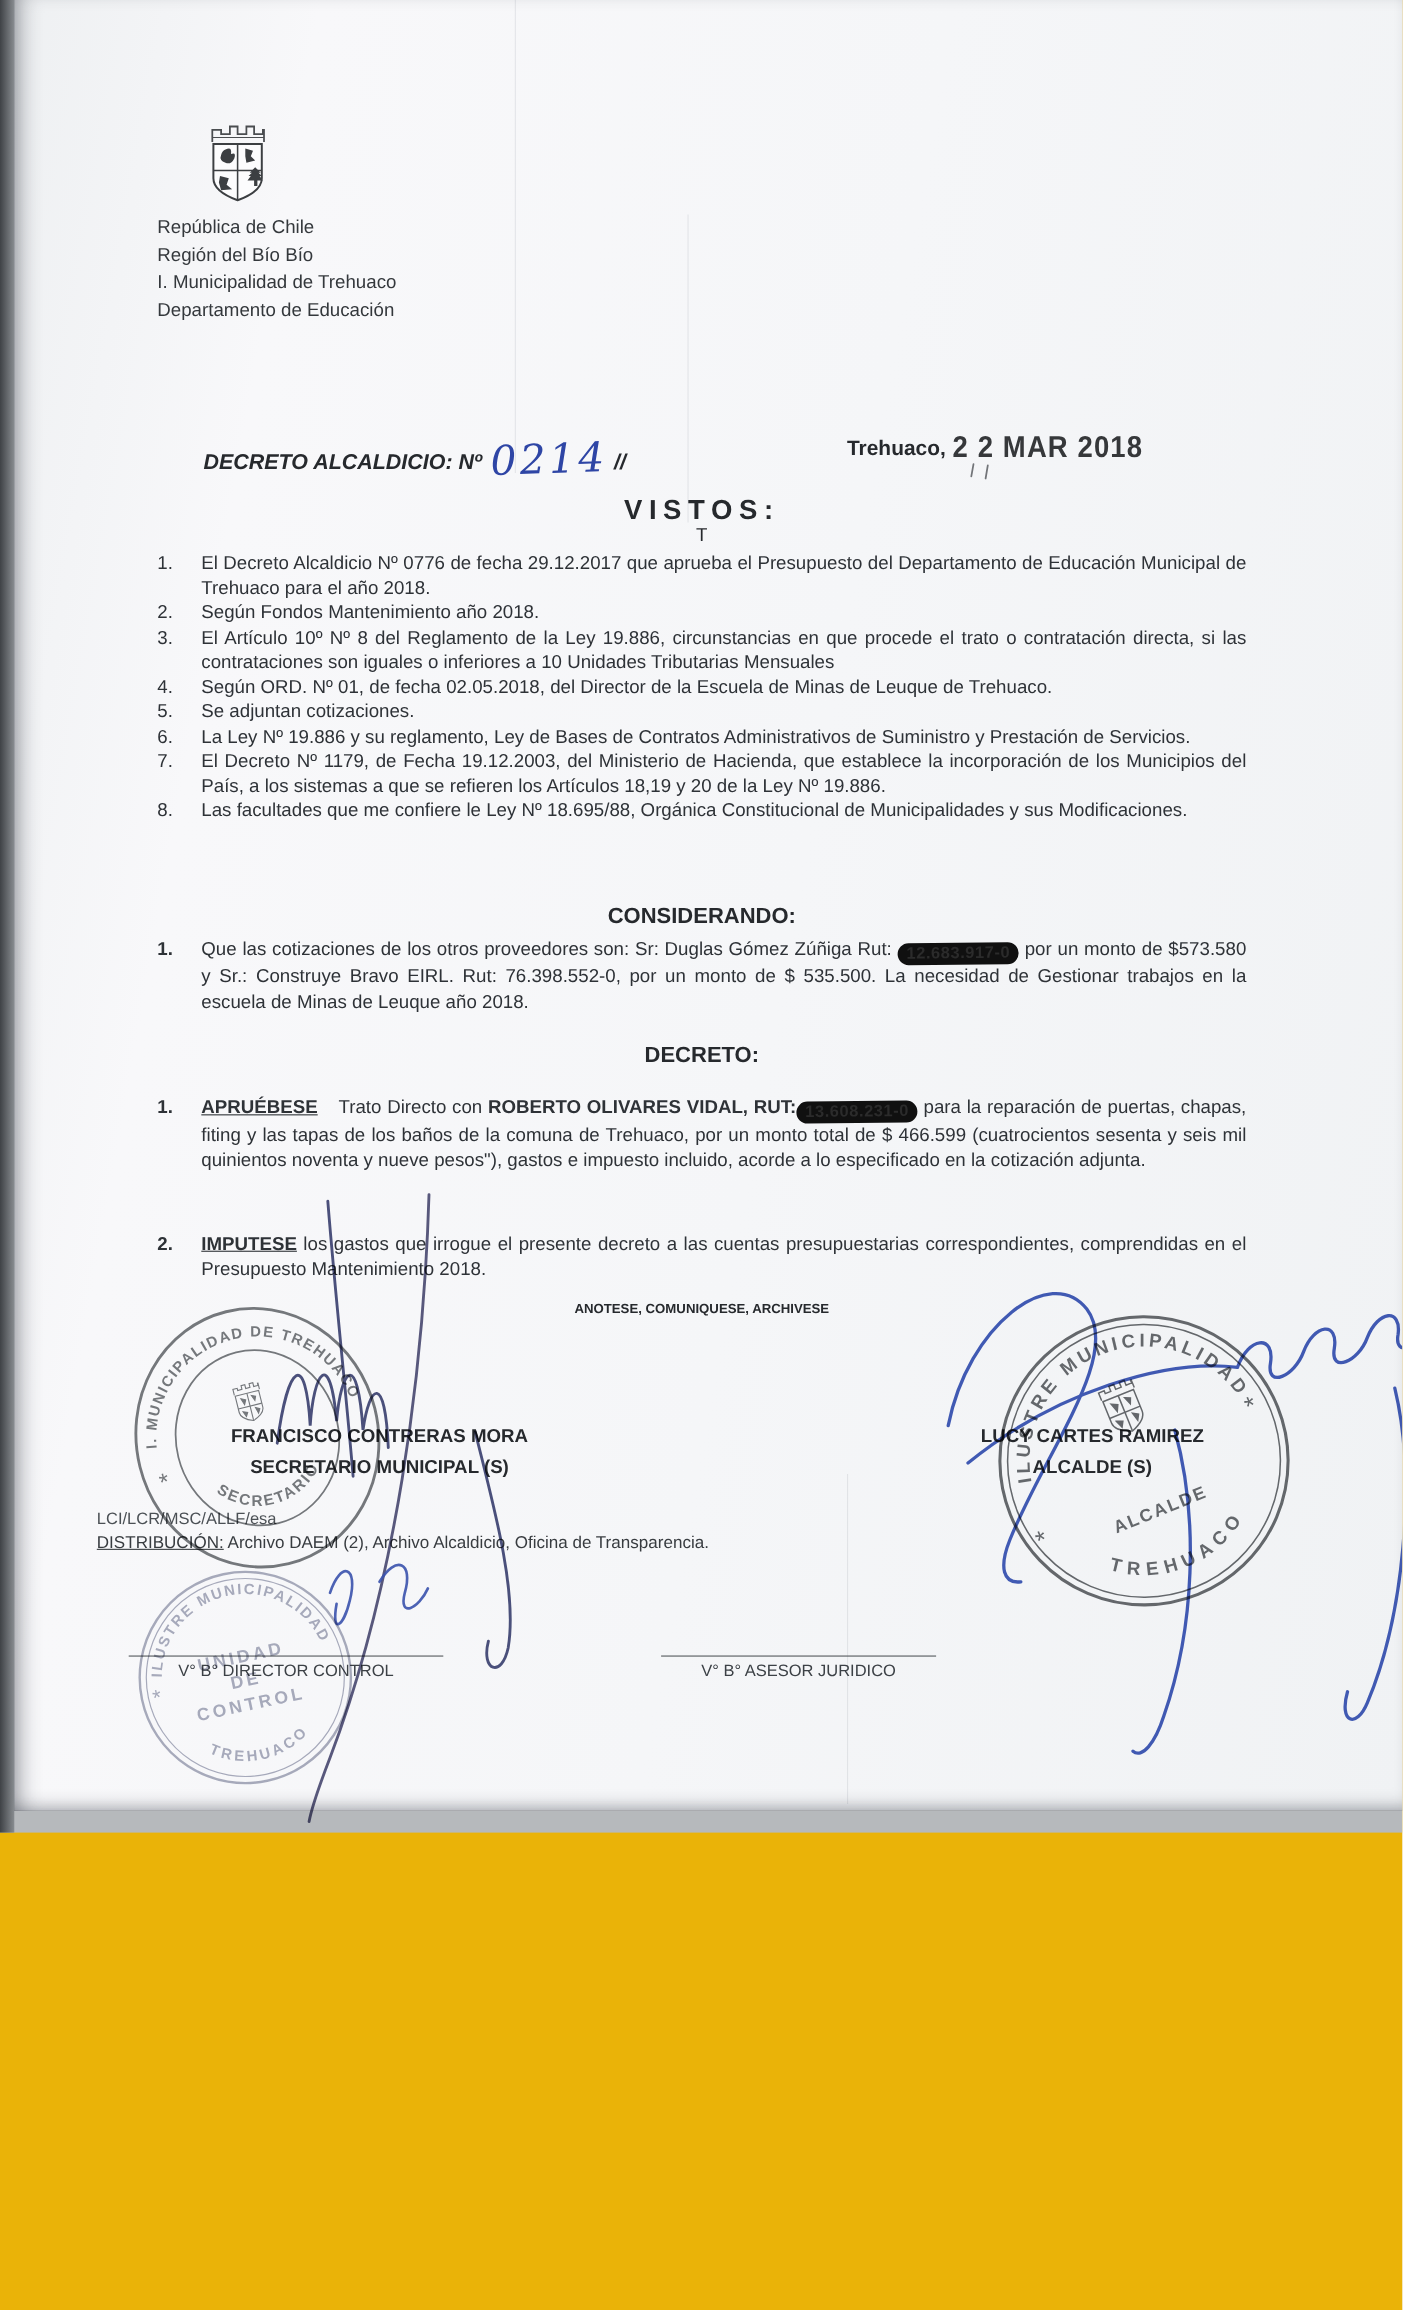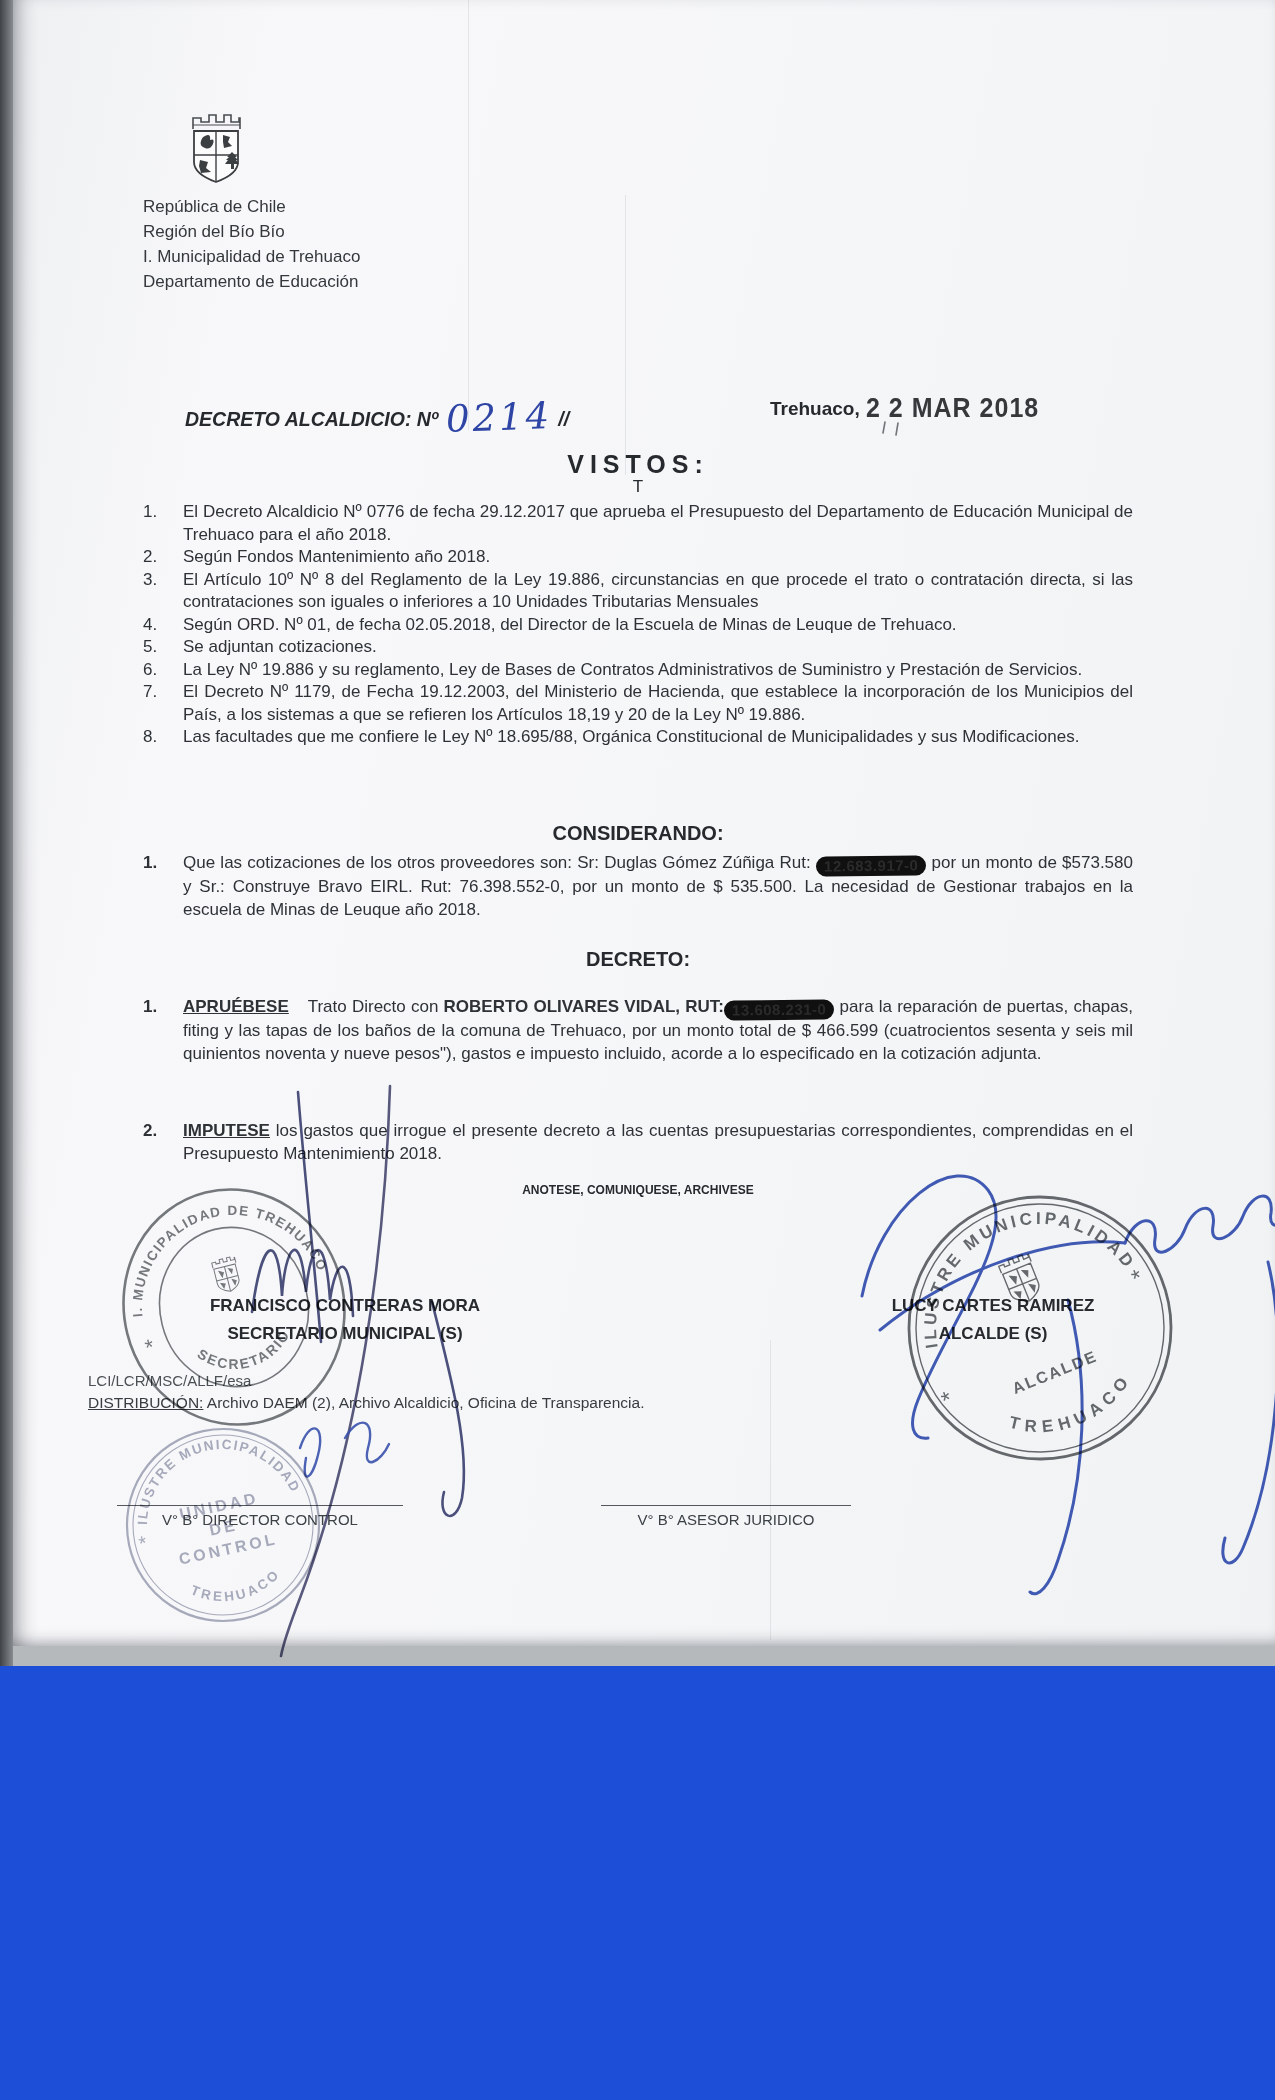--- a/index.html
+++ b/index.html
@@ -1,16 +1,16 @@
 <!DOCTYPE html>
 <html><head>
 <meta charset="utf-8">
 <style>
   html,body{margin:0;padding:0;background:#ffffff;}
-  .canvas{position:relative;width:1275px;height:2100px;background:#1d4ed8;overflow:hidden;
+  .canvas{position:relative;width:1275px;height:2100px;background:#eab308;overflow:hidden;
           font-family:"Liberation Sans",sans-serif;color:#2e3237;}
   .scan{position:absolute;left:0;top:0;width:1275px;height:1666px;background:#b6b9bc;}
   .paper{position:absolute;left:13px;top:0;width:1262px;height:1646px;
          background:linear-gradient(100deg,#eef0f2 0%,#f8f8fa 18%,#f5f6f8 55%,#f0f2f4 100%);
          box-shadow:inset 16px 0 20px -12px rgba(40,45,55,.45), inset 0 -12px 16px -10px rgba(40,45,55,.40);}
   .left-strip{position:absolute;left:0;top:0;width:13px;height:1666px;
          background:linear-gradient(90deg,#3f4246,#888c90);}
   .crease{position:absolute;width:1px;background:rgba(60,70,90,.10);}
   .crease.c1{left:455px;top:0;height:430px;}
   .crease.c2{left:612px;top:195px;height:280px;}

